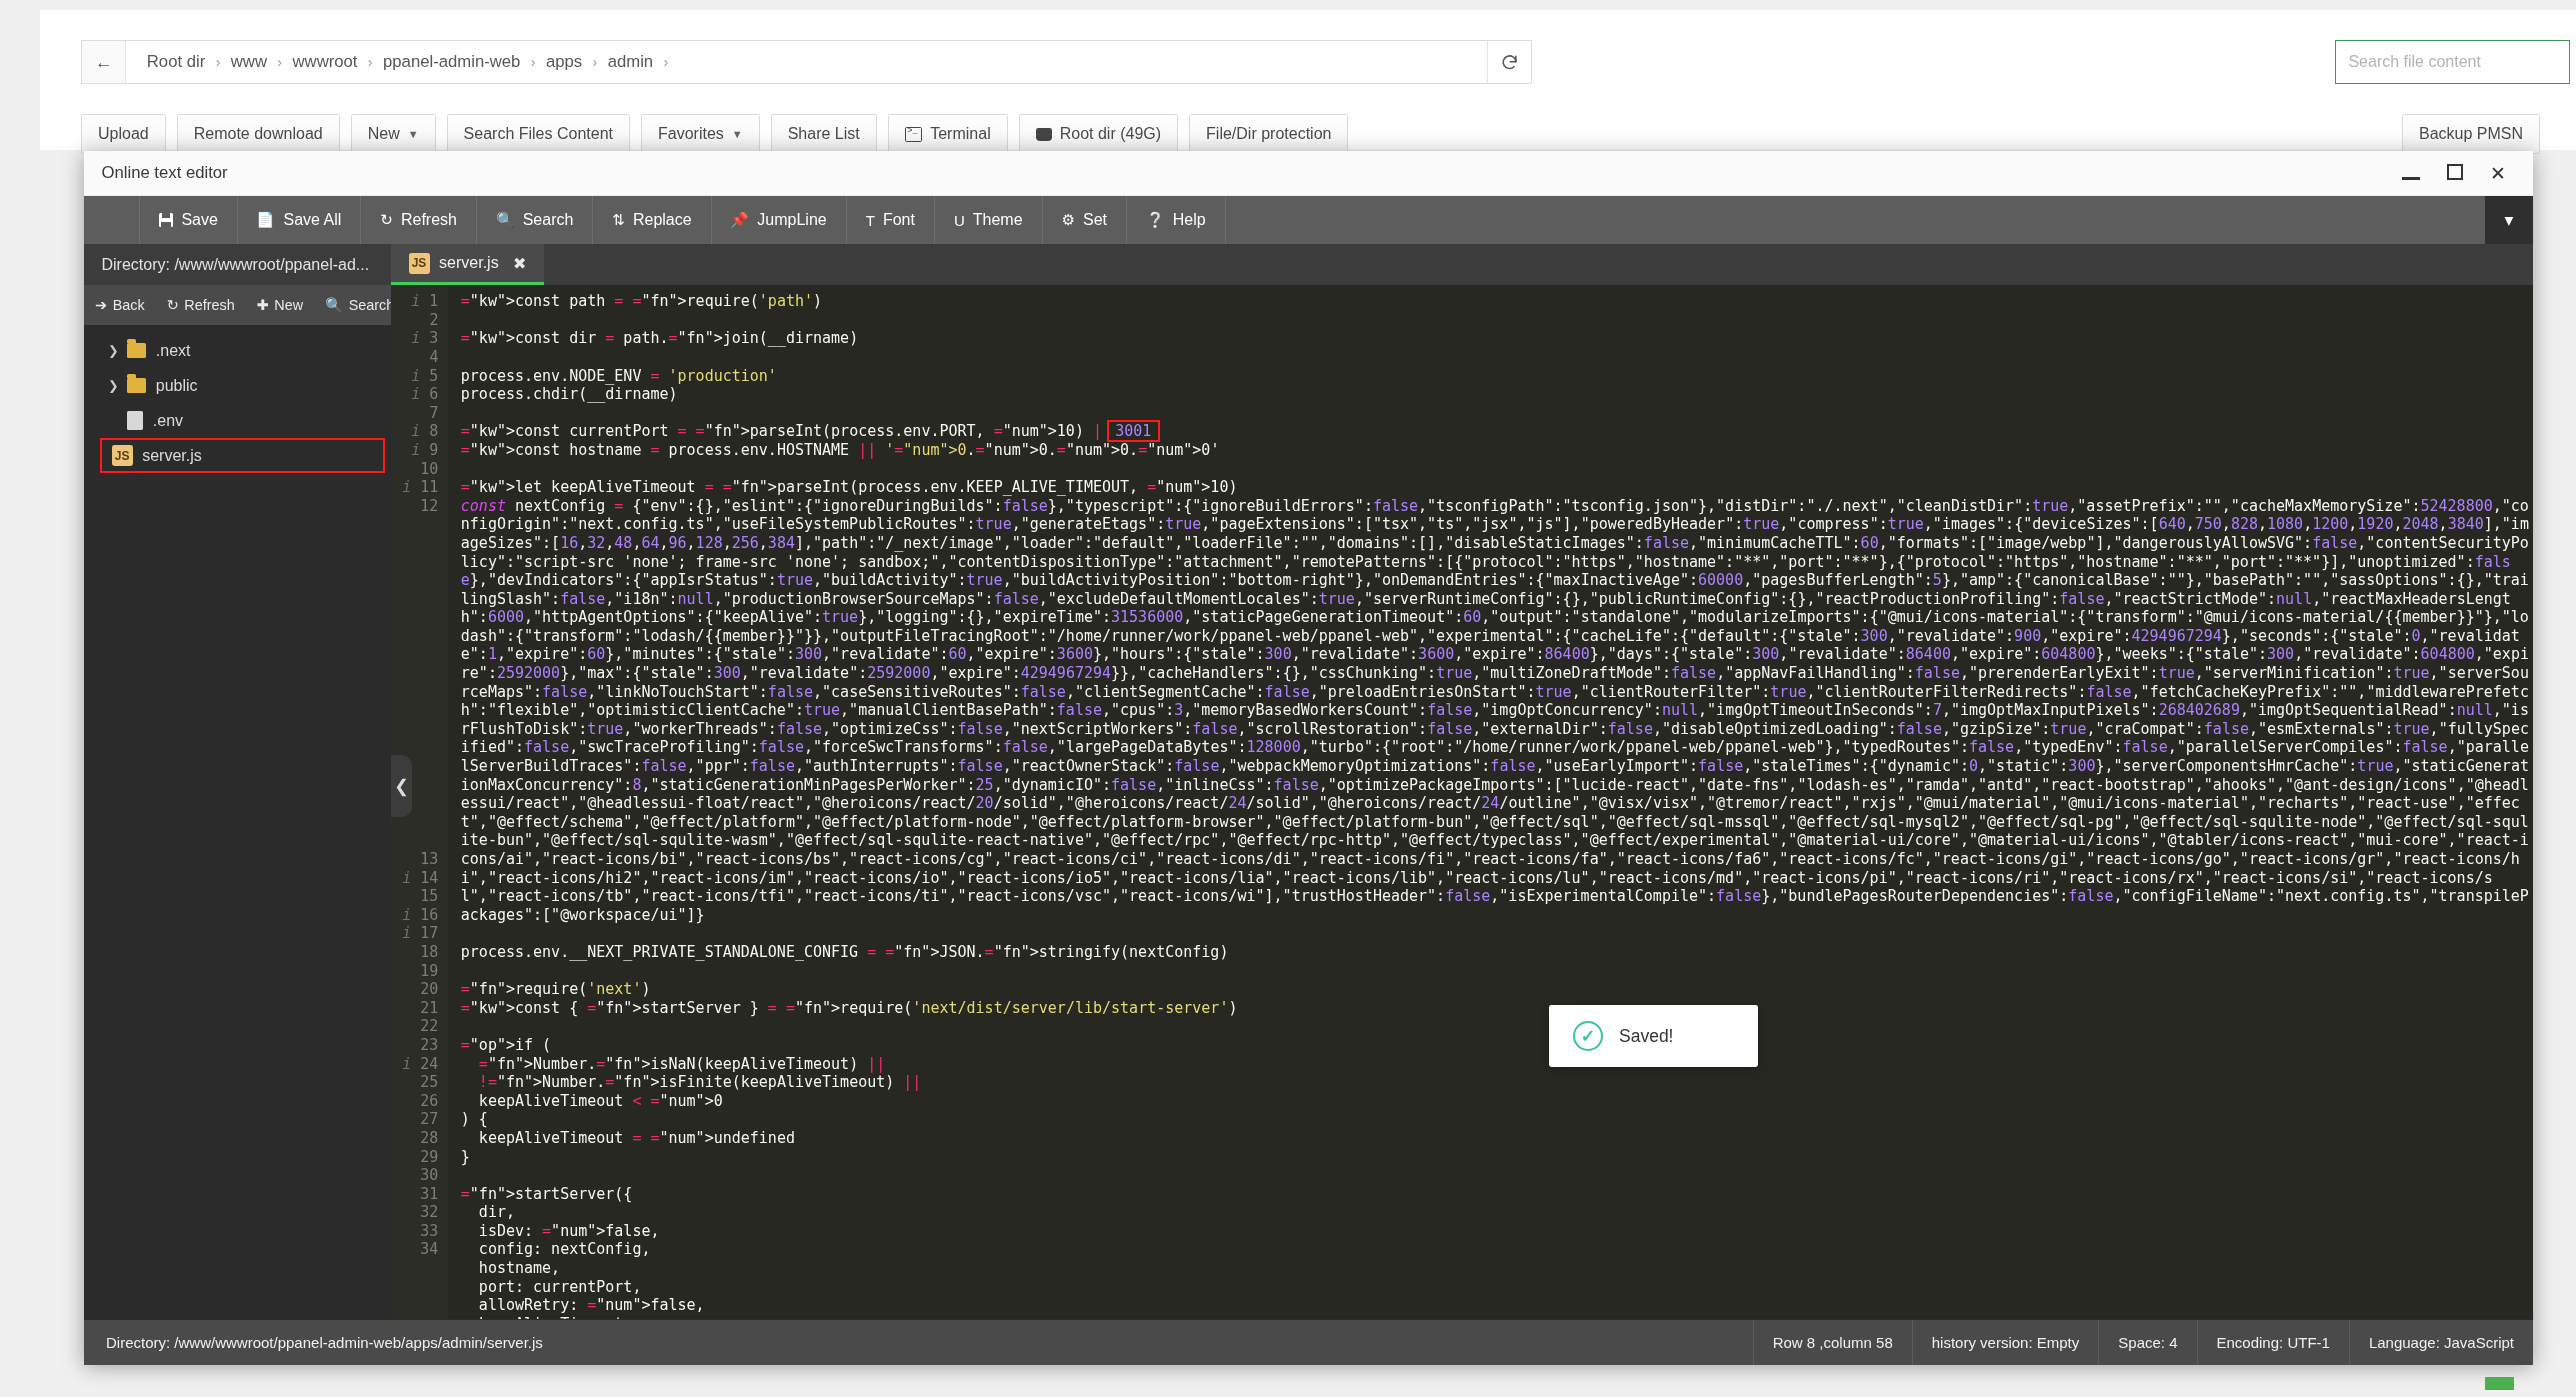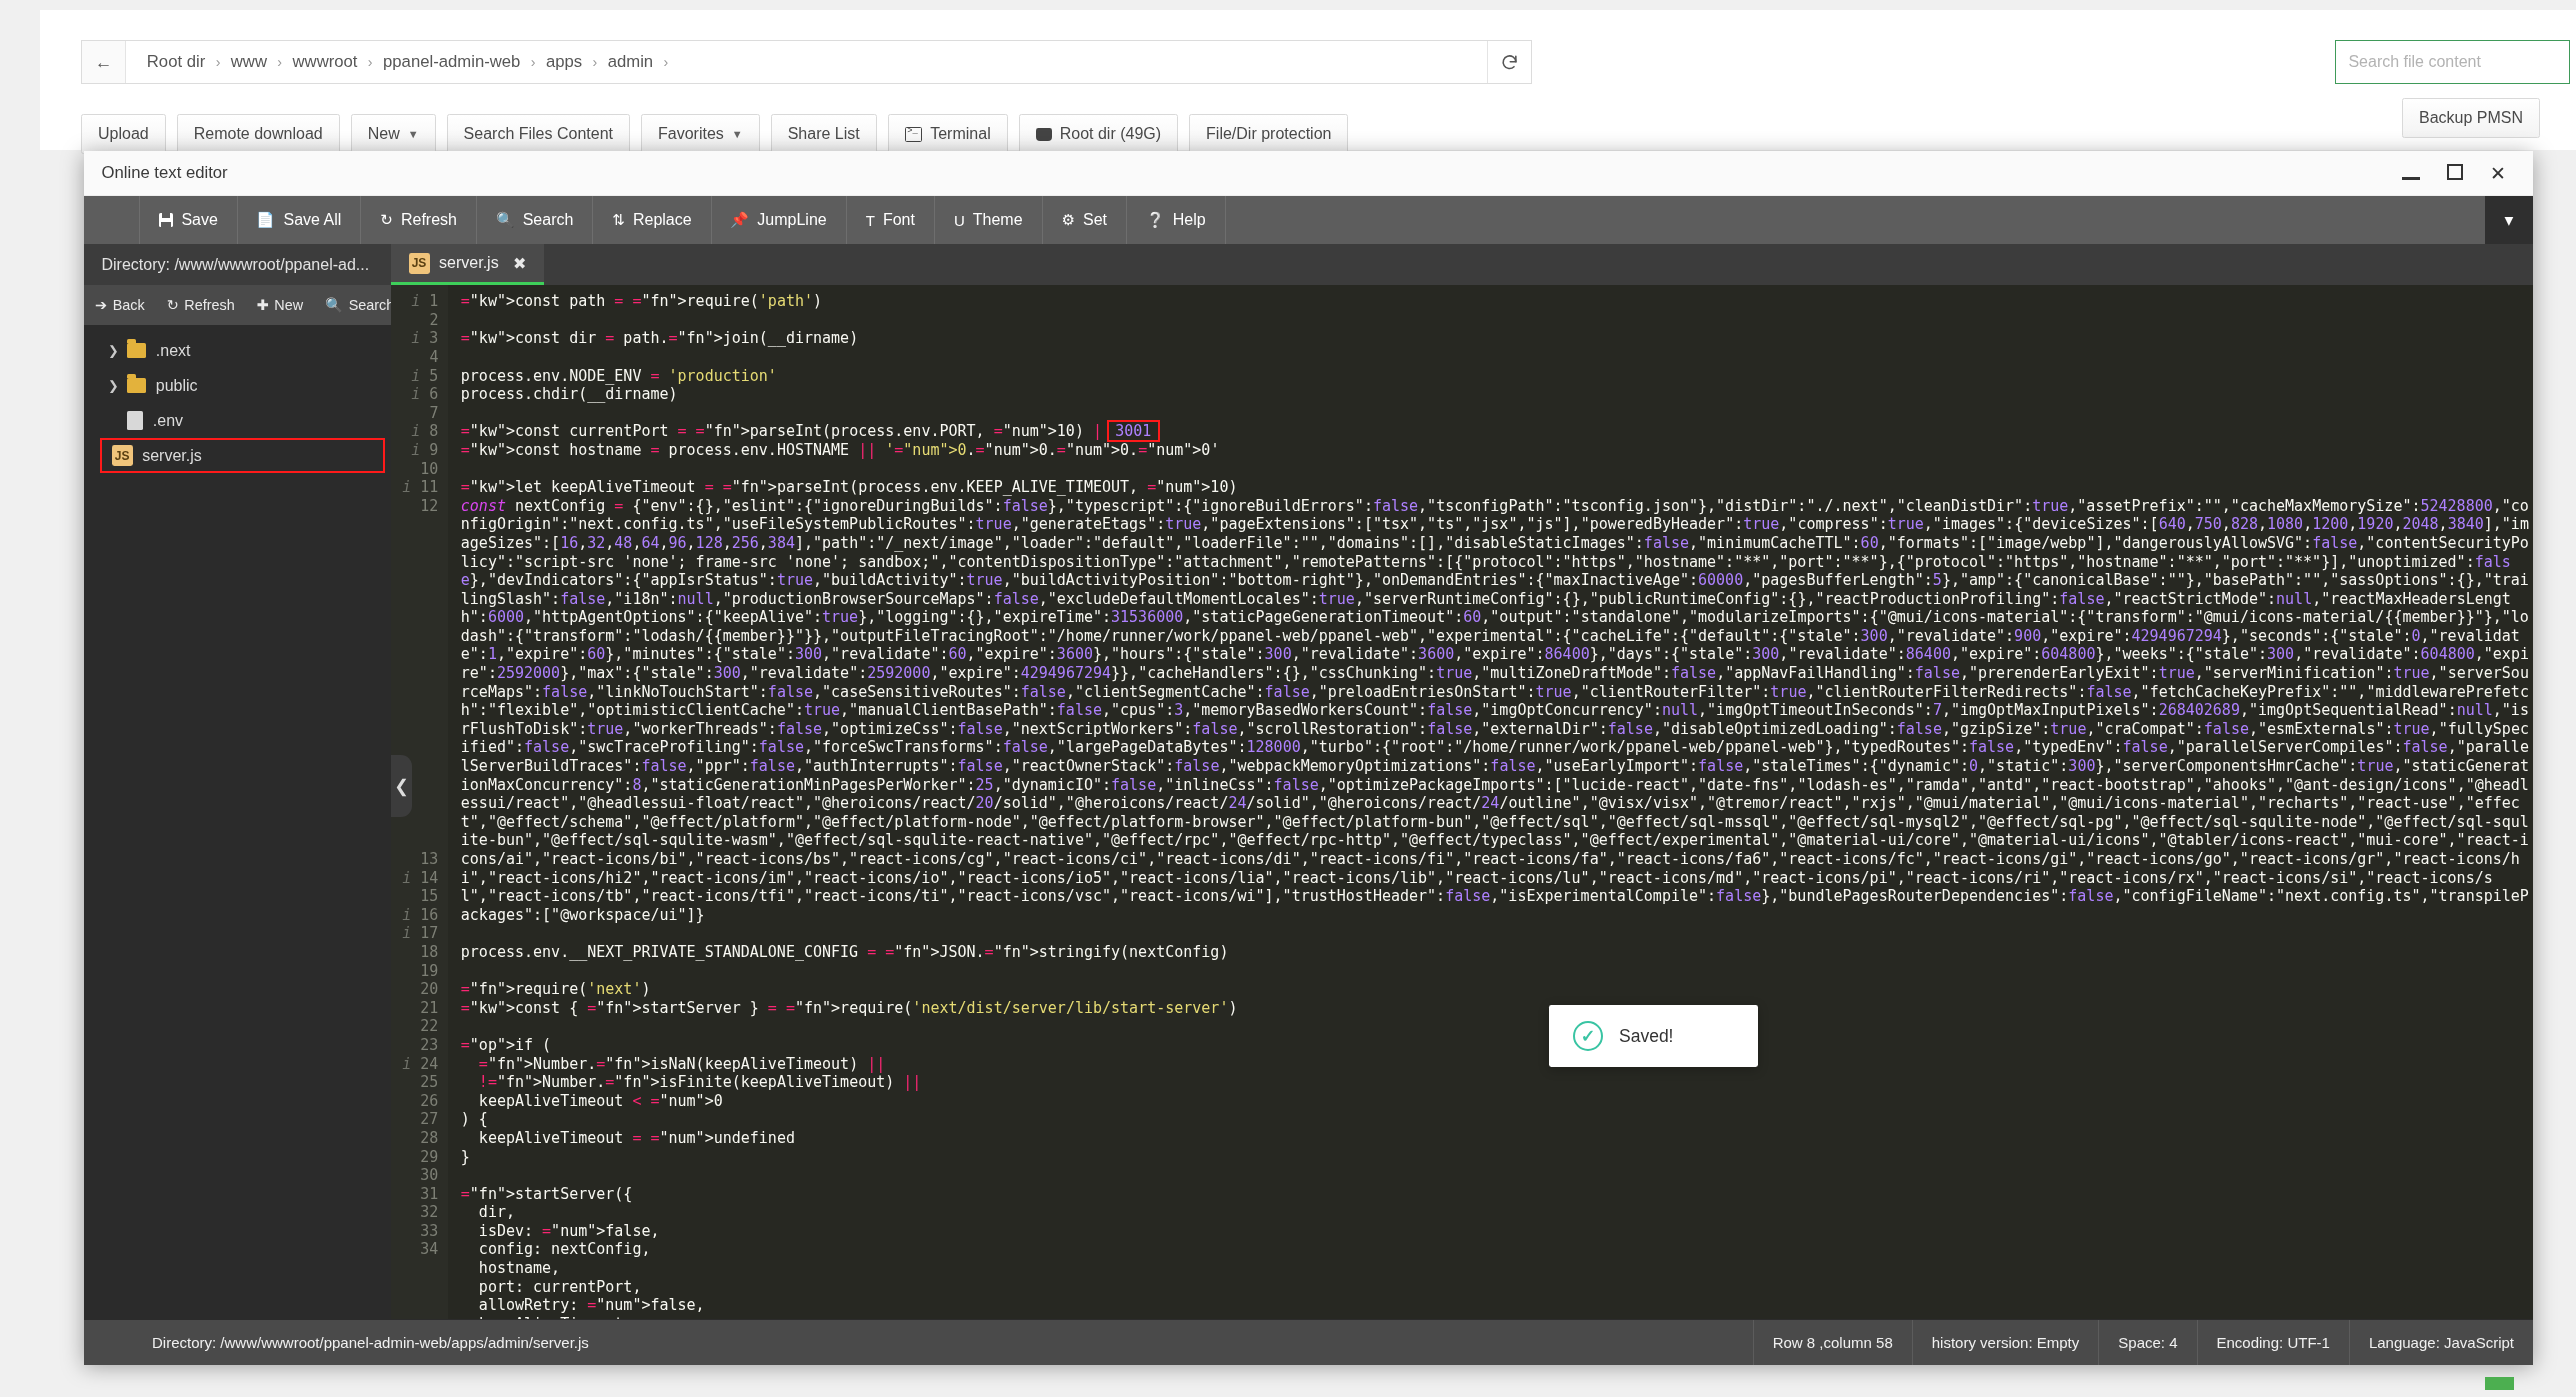--- a/index.html
+++ b/index.html
@@ -54,21 +54,21 @@
   }
   .btn {
     height: 40px; padding: 0 16px;
     border: 0.8px solid #d9d9d9; border-radius: 2.4px;
     background: linear-gradient(#ffffff, #f3f3f3);
     display: flex; align-items: center; gap: 8px;
     font-size: 16px; color: #4a4a4a; white-space: nowrap; cursor: pointer;
   }
   .btn .caret { font-size: 11px; color: #666; }
   .btn-right {
-    position: absolute; right: 36px; top: 88px;
+    position: absolute; right: 36px; top: 104px;
   }
   .term-ico { display:inline-block; width:17.5px; height:14.4px; border:1.6px solid #444; border-radius:1.6px; position:relative; }
   .term-ico:after { content:">_"; position:absolute; left:1.6px; top:-2.4px; font-size:8.8px; font-family:"Liberation Mono", monospace; color:#444; }
   .disk-ico { display:inline-block; width:16px; height:12.8px; background:#444; border-radius:2.4px 2.4px 4px 4px; position:relative; }
 
   
   .modal {
     position: absolute; left: 84px; top: 151px;
     width: 2449px; height: 1213px;
     background: #3c3c3c;
@@ -186,21 +186,21 @@
   }
   .toast .chk {
     width: 30px; height: 30px; border: 2px solid #39c4a3; border-radius: 50%;
     display: flex; align-items: center; justify-content: center; color: #39c4a3;
     font-size: 17.5px; font-weight: bold;
   }
 
   
   .ed-status {
     height: 45px; background: #4a4a4a; display: flex; align-items: center;
-    color: #f0f0f0; font-size: 15px; padding-left: 46px;
+    color: #f0f0f0; font-size: 15px;
   }
   .ed-status .left { padding-left: 22px; }
   .ed-status .right { margin-left: auto; display: flex; align-items: stretch; height: 100%; }
   .ed-status .right .st {
     display: flex; align-items: center; padding: 0 19px; border-left: 0.8px solid #5c5c5c;
   }
 
   .green-tick {
     position: absolute; right: 62px; bottom: 8px; width: 29px; height: 12.8px; background: #4caf50;
   }

